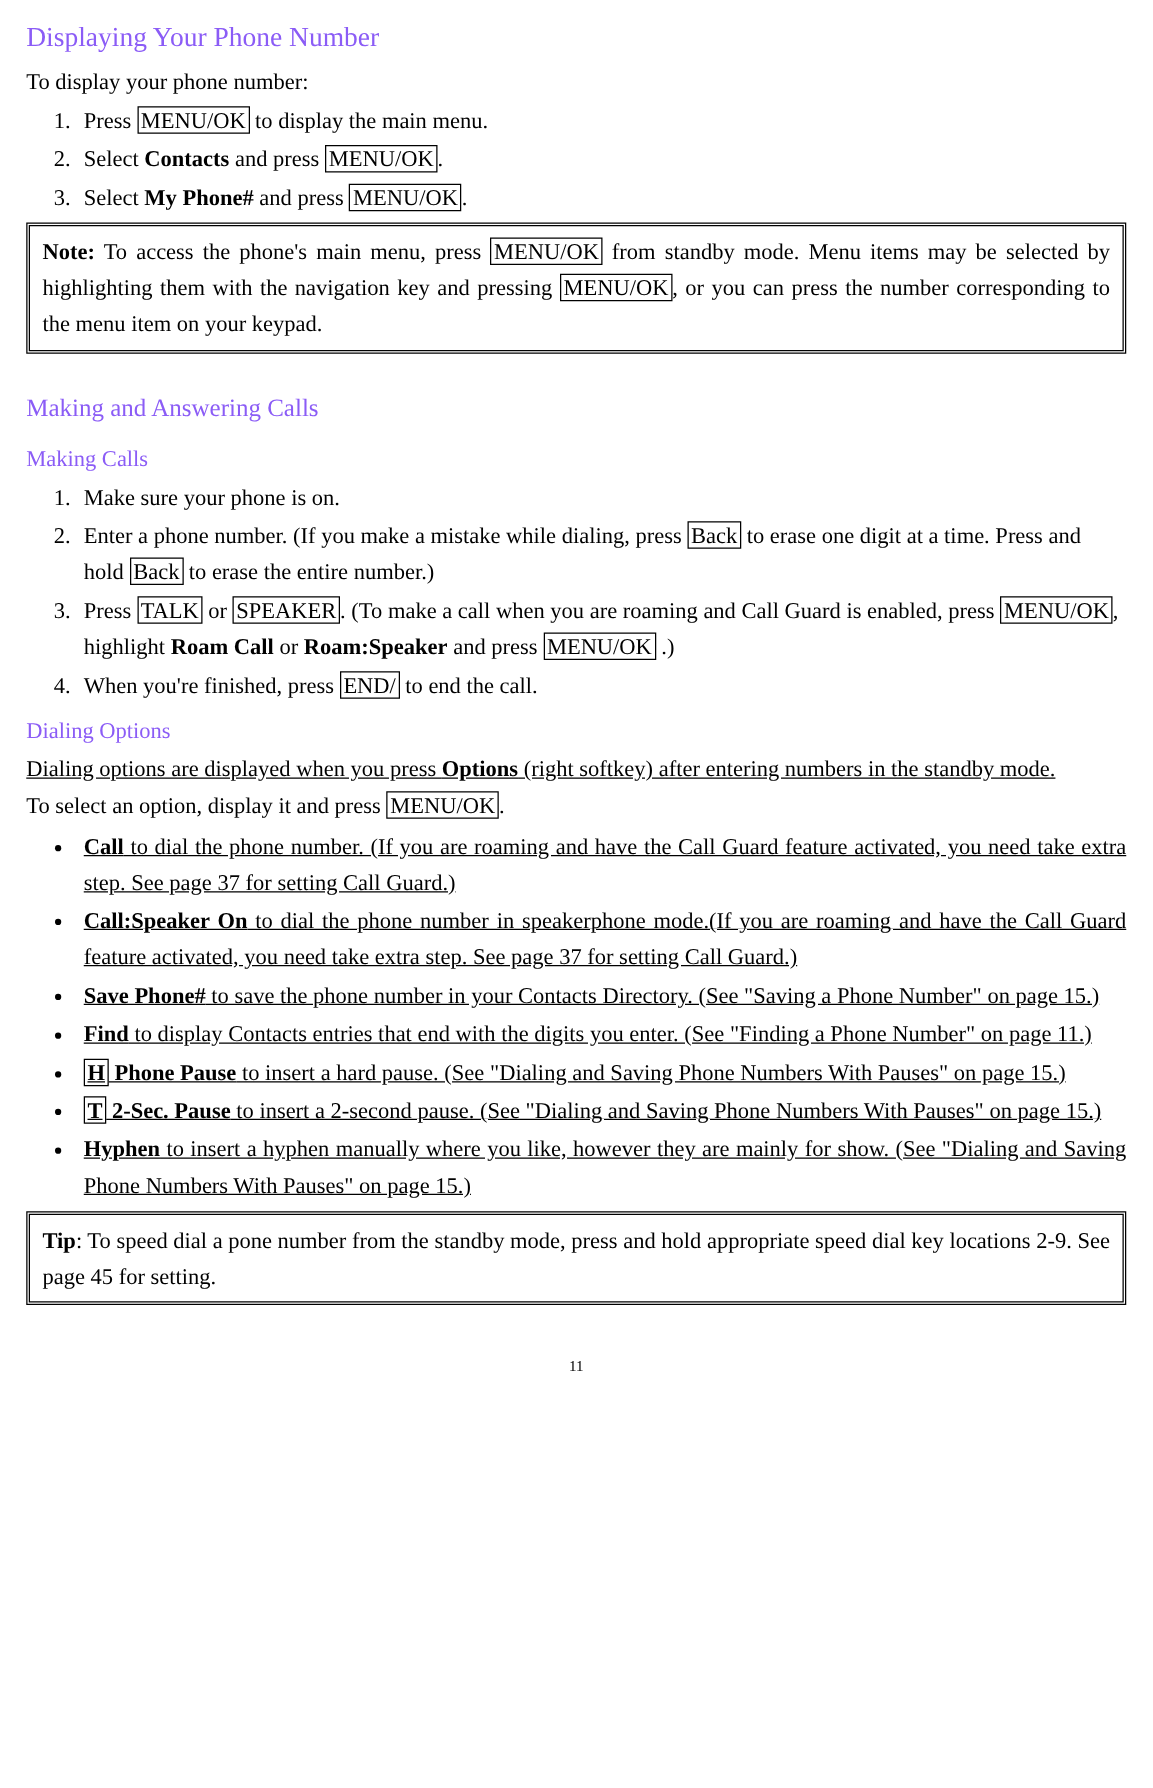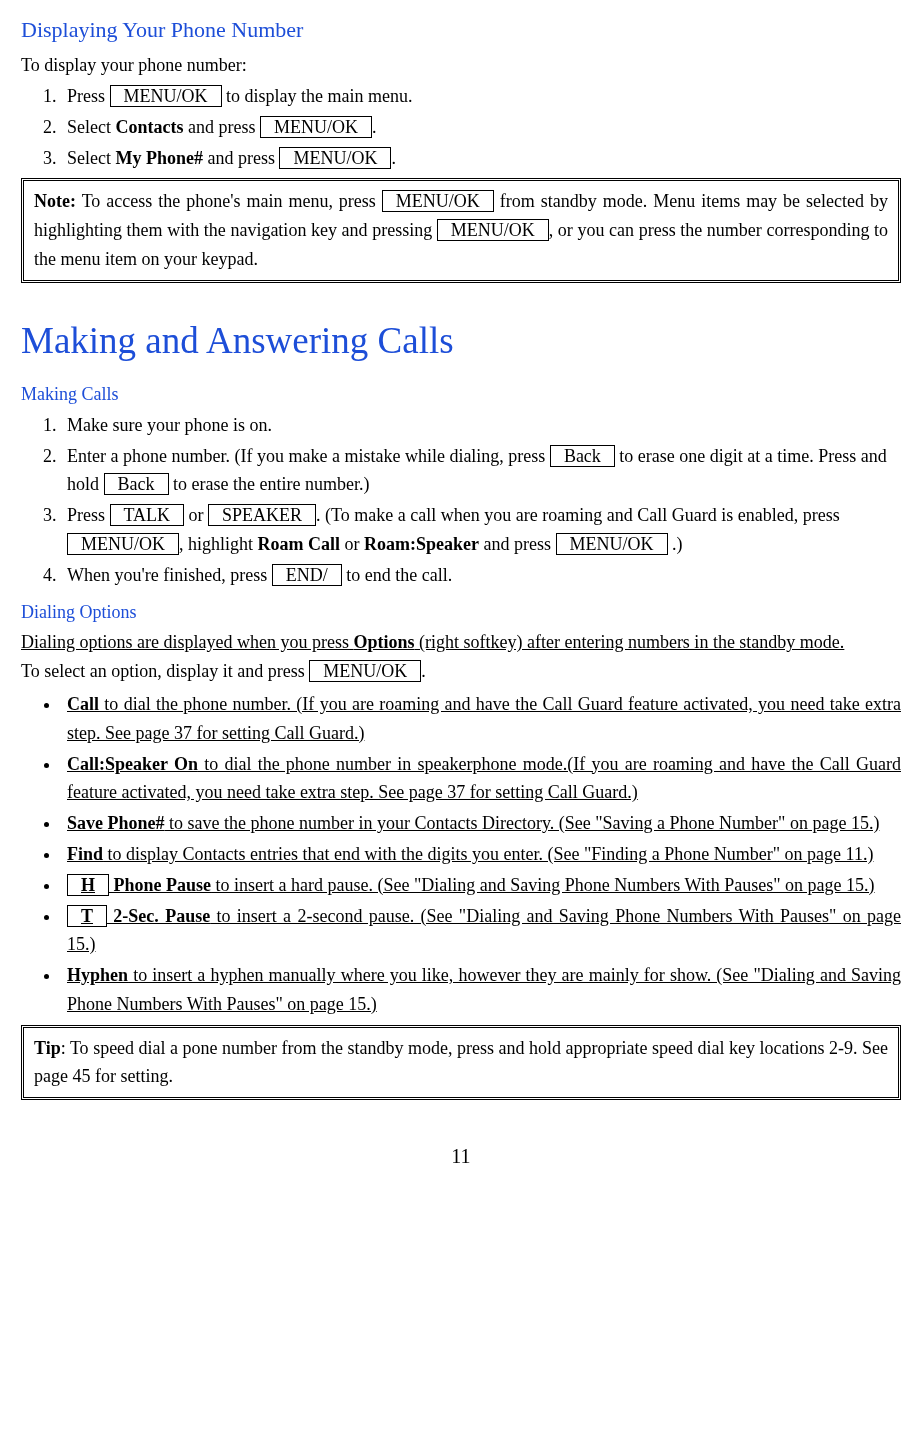--- a/index.html
+++ b/index.html
@@ -5,25 +5,25 @@
   body {
     font-family: Georgia, 'Times New Roman', serif;
     max-width: 880px;
     margin: 0 auto;
     padding: 10px 20px 40px 20px;
     font-size: 18px;
     line-height: 1.6;
     color: #000;
   }
   .heading-red {
-    color: #1d4ed8;
+    color: #8b5cf6;
     font-family: Georgia, serif;
   }
   .h1 { font-size: 22px; margin: 2px 0 4px 0; }
-  .h-section { font-size: 37px; margin: 28px 0 10px 0; }
+  .h-section { font-size: 20px; margin: 28px 0 10px 0; }
   .h2 { font-size: 18px; margin: 6px 0 2px 0; }
   ol.numlist {
     list-style: decimal;
     padding-left: 40px;
     margin: 2px 0;
   }
   ol.numlist li {
     padding-left: 6px;
     margin: 2px 0;
   }
@@ -33,32 +33,32 @@
     margin: 4px 0;
   }
   ul.bullets li {
     padding-left: 6px;
     margin: 2px 0;
     text-align: justify;
     text-decoration: underline;
   }
   .boxed-key {
     border: 1px solid #000;
-    padding: 0 13px;
+    padding: 0 2px;
     white-space: nowrap;
   }
   .bold { font-weight: bold; }
   .note-box {
     border: 3px double #000;
     padding: 6px 10px;
     margin: 6px 0;
     text-align: justify;
   }
   .justify { text-align: justify; text-decoration: underline; }
-  .page-num { text-align: center; margin-top: 40px; font-size: 20px; }
+  .page-num { text-align: center; margin-top: 40px; font-size: 12px; }
 </style>
 </head>
 <body>
 
 <div class="heading-red h1">Displaying Your Phone Number</div>
 <div>To display your phone number:</div>
 <ol class="numlist">
   <li>
     <span>Press </span><span class="boxed-key">MENU/OK</span><span> to display the main menu.</span>
   </li>

